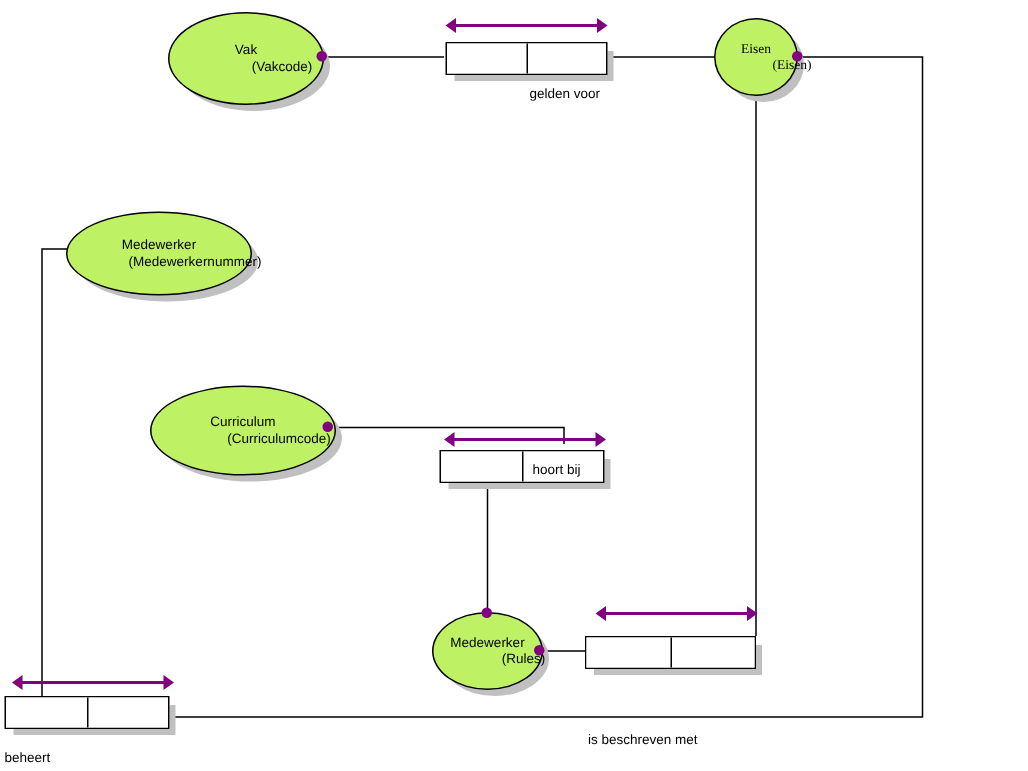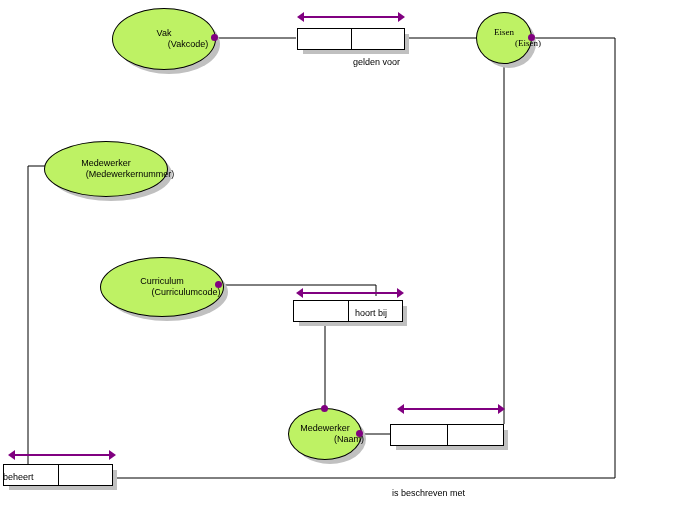--- a/index.html
+++ b/index.html
@@ -179,21 +179,21 @@
     <span class="head right"></span>
   </div>
   <div class="relbox tall-right" style="left:293px; top:300px; width:110px; height:22px;">
     <span class="cell"></span>
     <span class="cell tall"></span>
   </div>
   <div class="rel-label" style="left:355px; top:308px;">hoort bij</div>
 
   <div class="entity" style="left:288px; top:408px; width:74px; height:52px;">
     <span class="e-name">Medewerker</span>
-    <span class="e-id">(Naam)</span>
+    <span class="e-id">(Rules)</span>
   </div>
   <div class="dot" style="left:321px; top:405px;"></div>
   <div class="dot" style="left:356px; top:430px;"></div>
 
   <div class="uarrow" style="left:397px; top:404px; width:108px;">
     <span class="head left"></span>
     <span class="bar"></span>
     <span class="head right"></span>
   </div>
   <div class="relbox" style="left:390px; top:424px; width:114px; height:22px;">
@@ -204,15 +204,15 @@
 
   <div class="uarrow" style="left:8px; top:450px; width:108px;">
     <span class="head left"></span>
     <span class="bar"></span>
     <span class="head right"></span>
   </div>
   <div class="relbox" style="left:3px; top:464px; width:110px; height:22px;">
     <span class="cell"></span>
     <span class="cell"></span>
   </div>
-  <div class="rel-label" style="left:3px; top:472px;">beheert</div>
+  <div class="rel-label" style="left:3px; top:500px;">beheert</div>
 
 </div>
 
 </body></html>

